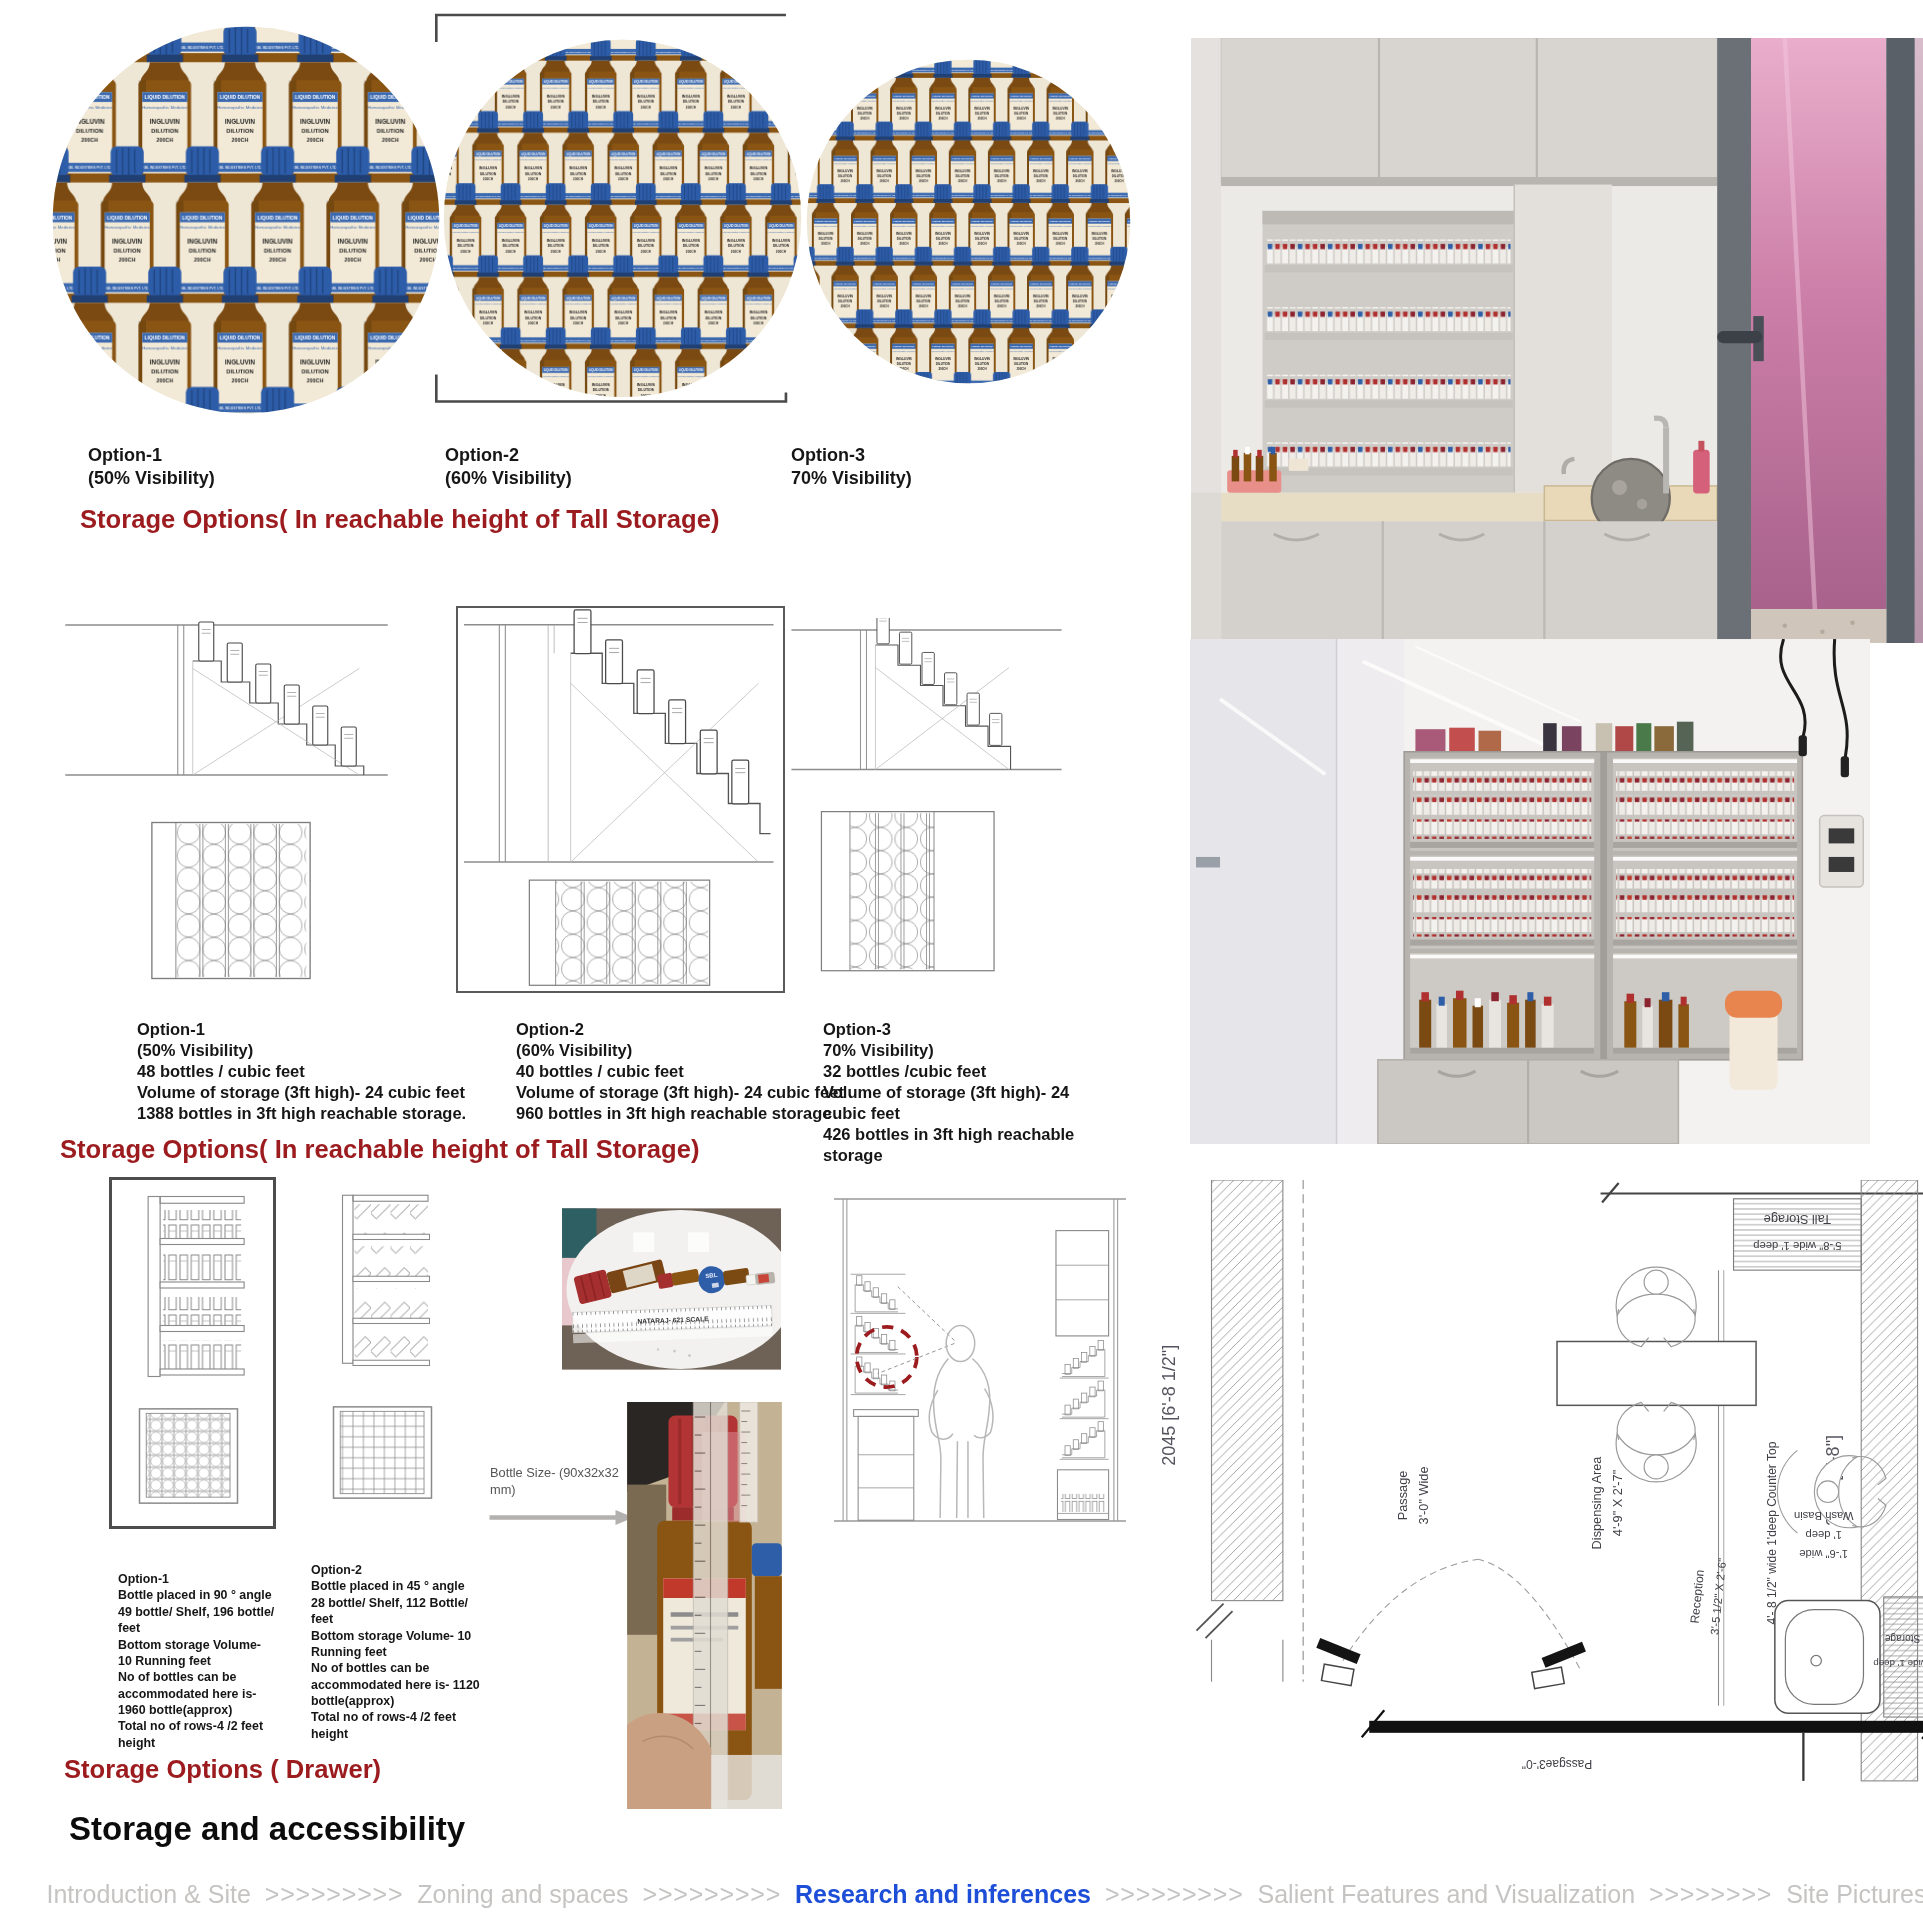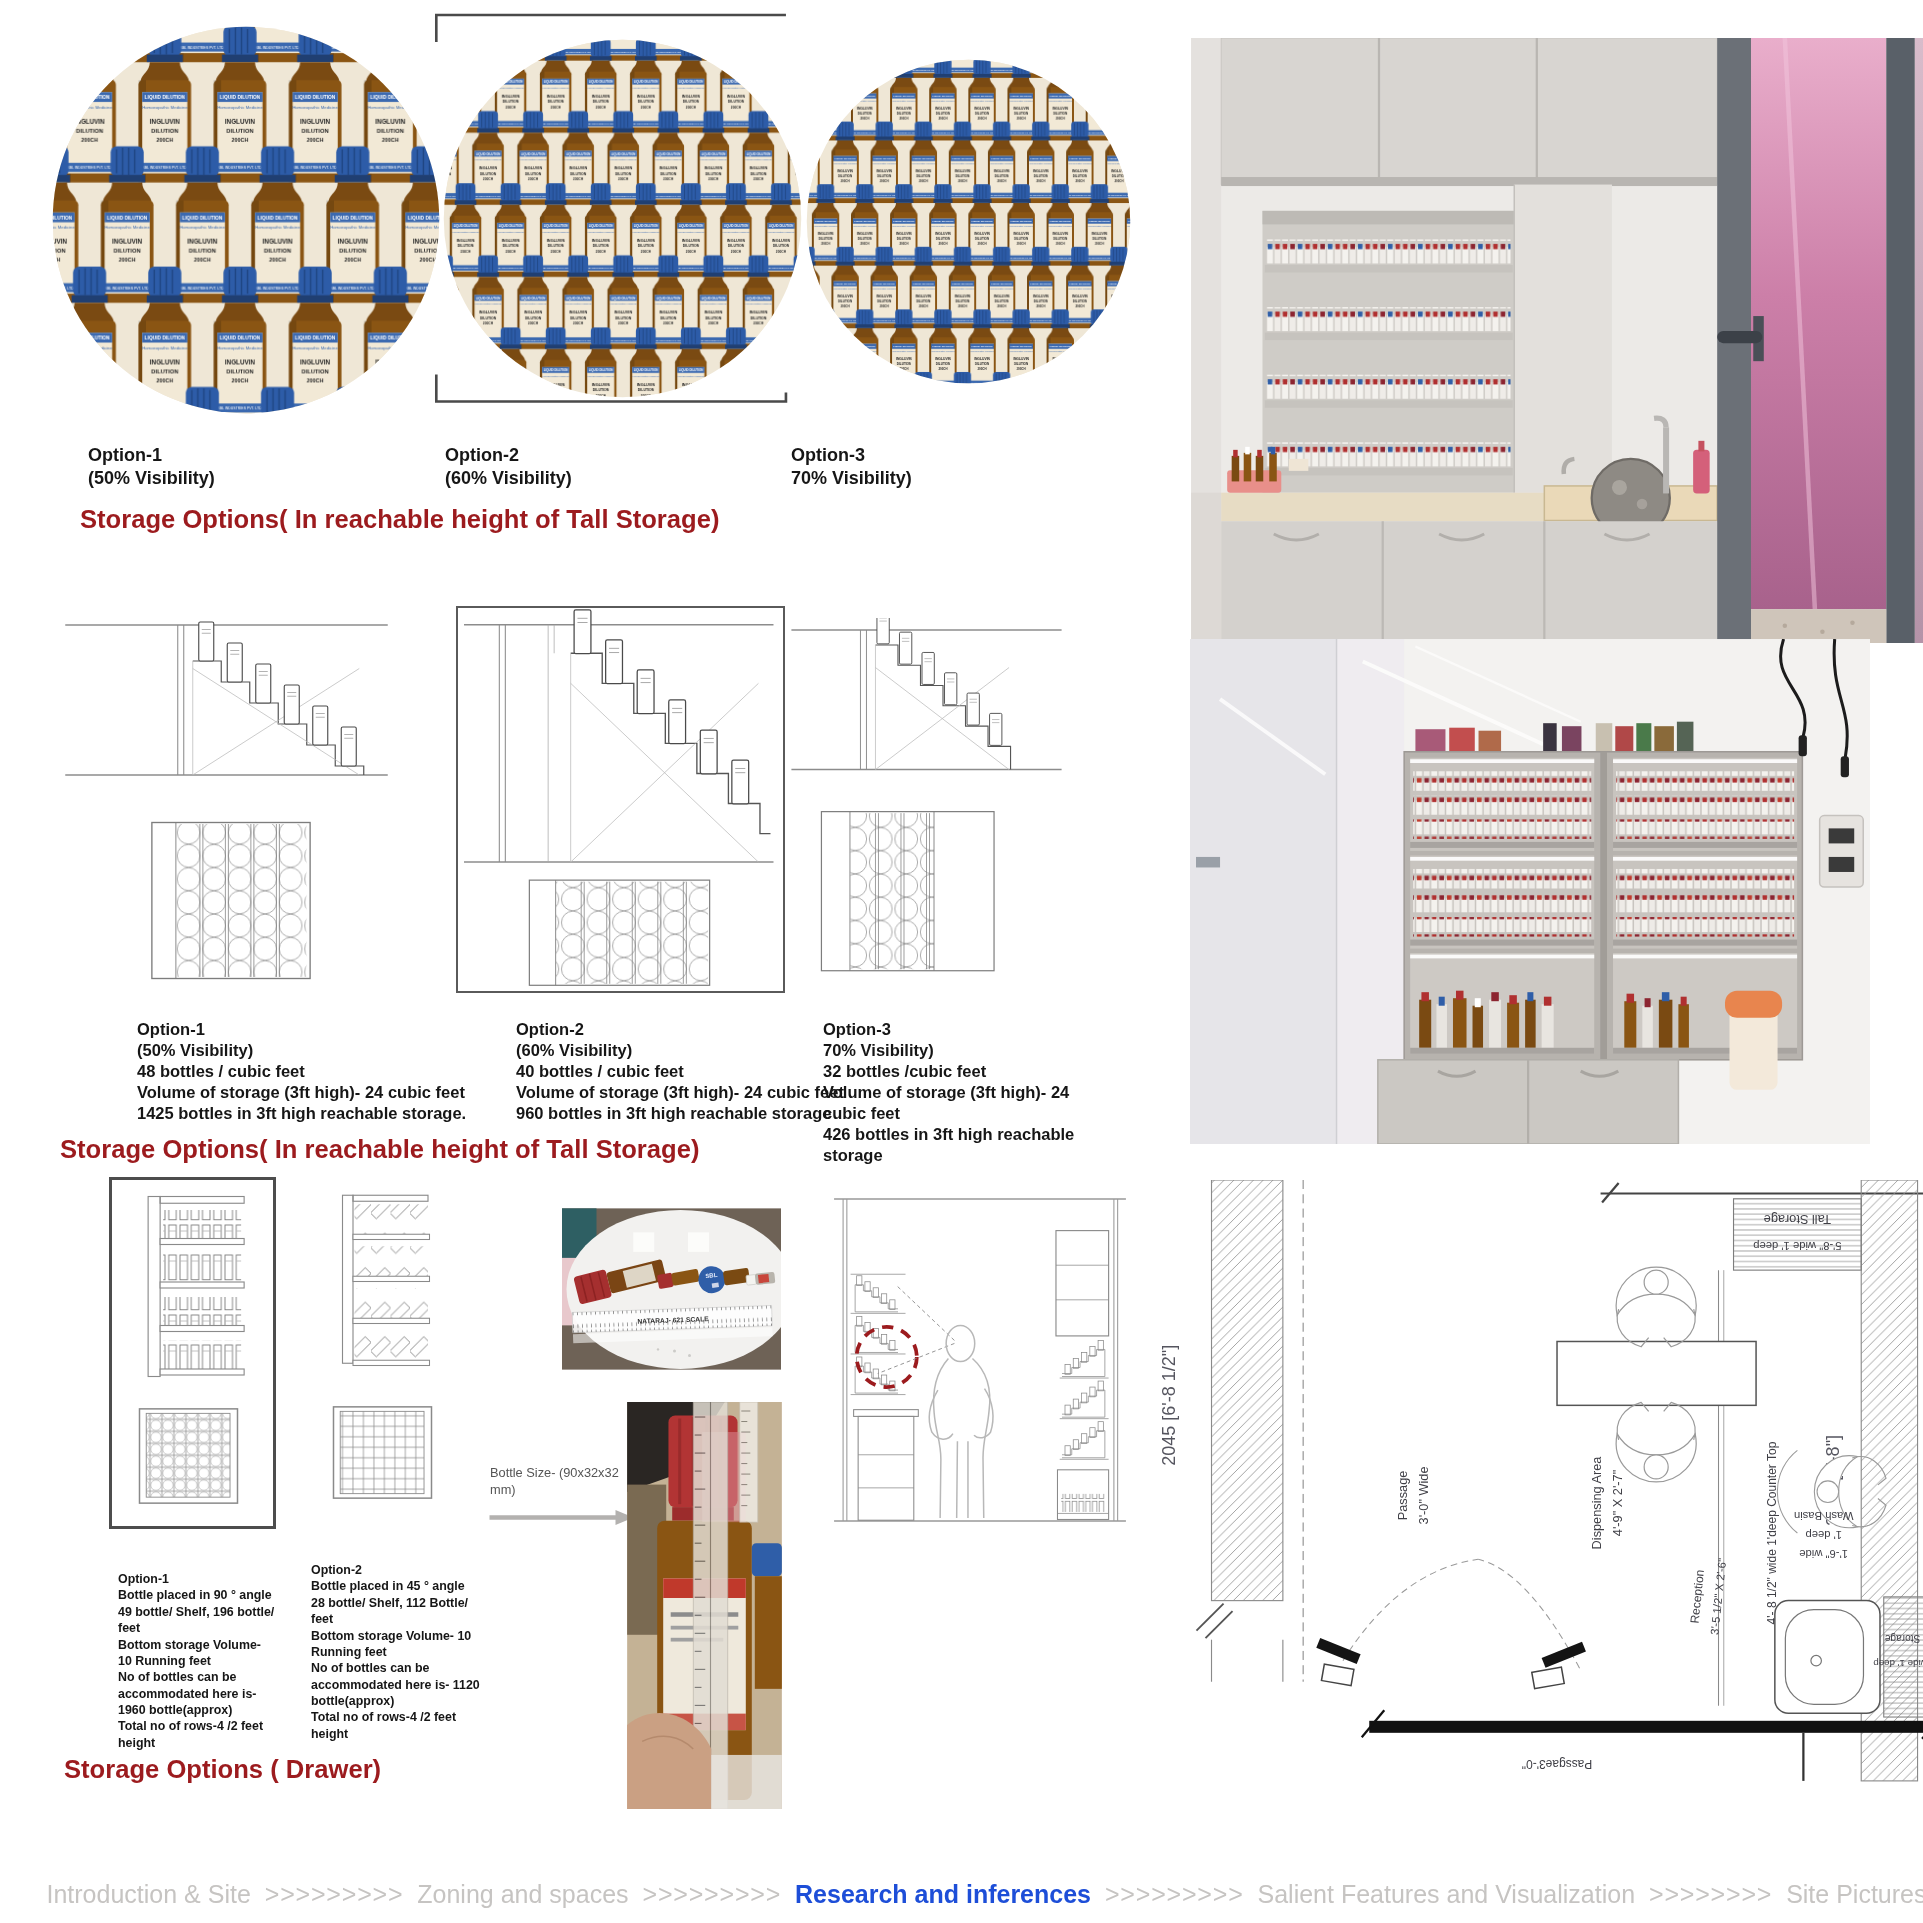--- a/index.html
+++ b/index.html
@@ -260,21 +260,21 @@
   <line x1="138" y1="4" x2="138" y2="208" stroke="#7d7d7d" stroke-width="1"></line>
   <line x1="168" y1="4" x2="168" y2="208" stroke="#7d7d7d" stroke-width="1"></line>
   <line x1="172" y1="4" x2="172" y2="208" stroke="#7d7d7d" stroke-width="1"></line>
 </svg>
 
 <div class="abs mid-text" style="left:113px;top:1019px;width:398px">
   <div>Option-1</div>
   <div>(50% Visibility)</div>
   <div>48 bottles / cubic feet</div>
   <div>Volume of storage (3ft high)- 24 cubic feet</div>
-  <div>1425 bottles in 3ft high reachable storage.</div>
+  <div>1388 bottles in 3ft high reachable storage.</div>
 </div>
 <div class="abs mid-text" style="left:492px;top:1019px;width:398px">
   <div>Option-2</div>
   <div>(60% Visibility)</div>
   <div>40 bottles / cubic feet</div>
   <div>Volume of storage (3ft high)- 24 cubic feet</div>
   <div>960 bottles in 3ft high reachable storage</div>
 </div>
 <div class="abs mid-text" style="left:799px;top:1019px;width:271px">
   <div>Option-3</div>
@@ -496,20 +496,21 @@
   <line x1="300" y1="246" x2="365" y2="246" stroke="#8a8a8a"></line>
   <line x1="300" y1="300" x2="365" y2="300" stroke="#8a8a8a"></line>
   <line x1="300" y1="354" x2="365" y2="354" stroke="#8a8a8a"></line>
   <rect x="297" y="368" width="68" height="66" fill="none" stroke="#8a8a8a" stroke-width="1.4"></rect>
   <rect x="302" y="400" width="58" height="24" fill="url(#pat-vbott-sm)"></rect>
   <line x1="297" y1="426" x2="365" y2="426" stroke="#8a8a8a"></line>
 </svg>
 
 
 <div class="abs drawer-heading" style="left:40px;top:1755px">Storage Options ( Drawer)</div>
+<div class="abs main-title" style="left:45px;top:1810px">Storage and accessibility</div>
 
 <svg class="abs" style="left:1112px;top:1180px" width="812" height="676" viewBox="0 0 1080 900">
   <line x1="618" y1="18" x2="1072" y2="18" stroke="#444" stroke-width="2.5"></line>
   <line x1="1056" y1="30" x2="1078" y2="4" stroke="#444" stroke-width="3"></line>
   <line x1="620" y1="30" x2="642" y2="4" stroke="#444" stroke-width="3"></line>
   <rect x="100" y="0" width="95" height="560" fill="url(#pat-hatch)" stroke="#8a8a8a" stroke-width="1.5"></rect>
   <line x1="80" y1="600" x2="116" y2="564" stroke="#555" stroke-width="2.5"></line>
   <line x1="92" y1="610" x2="128" y2="574" stroke="#555" stroke-width="2.5"></line>
   <line x1="100" y1="612" x2="100" y2="668" stroke="#8a8a8a" stroke-width="1.5"></line>
   <line x1="195" y1="612" x2="195" y2="668" stroke="#8a8a8a" stroke-width="1.5"></line>

